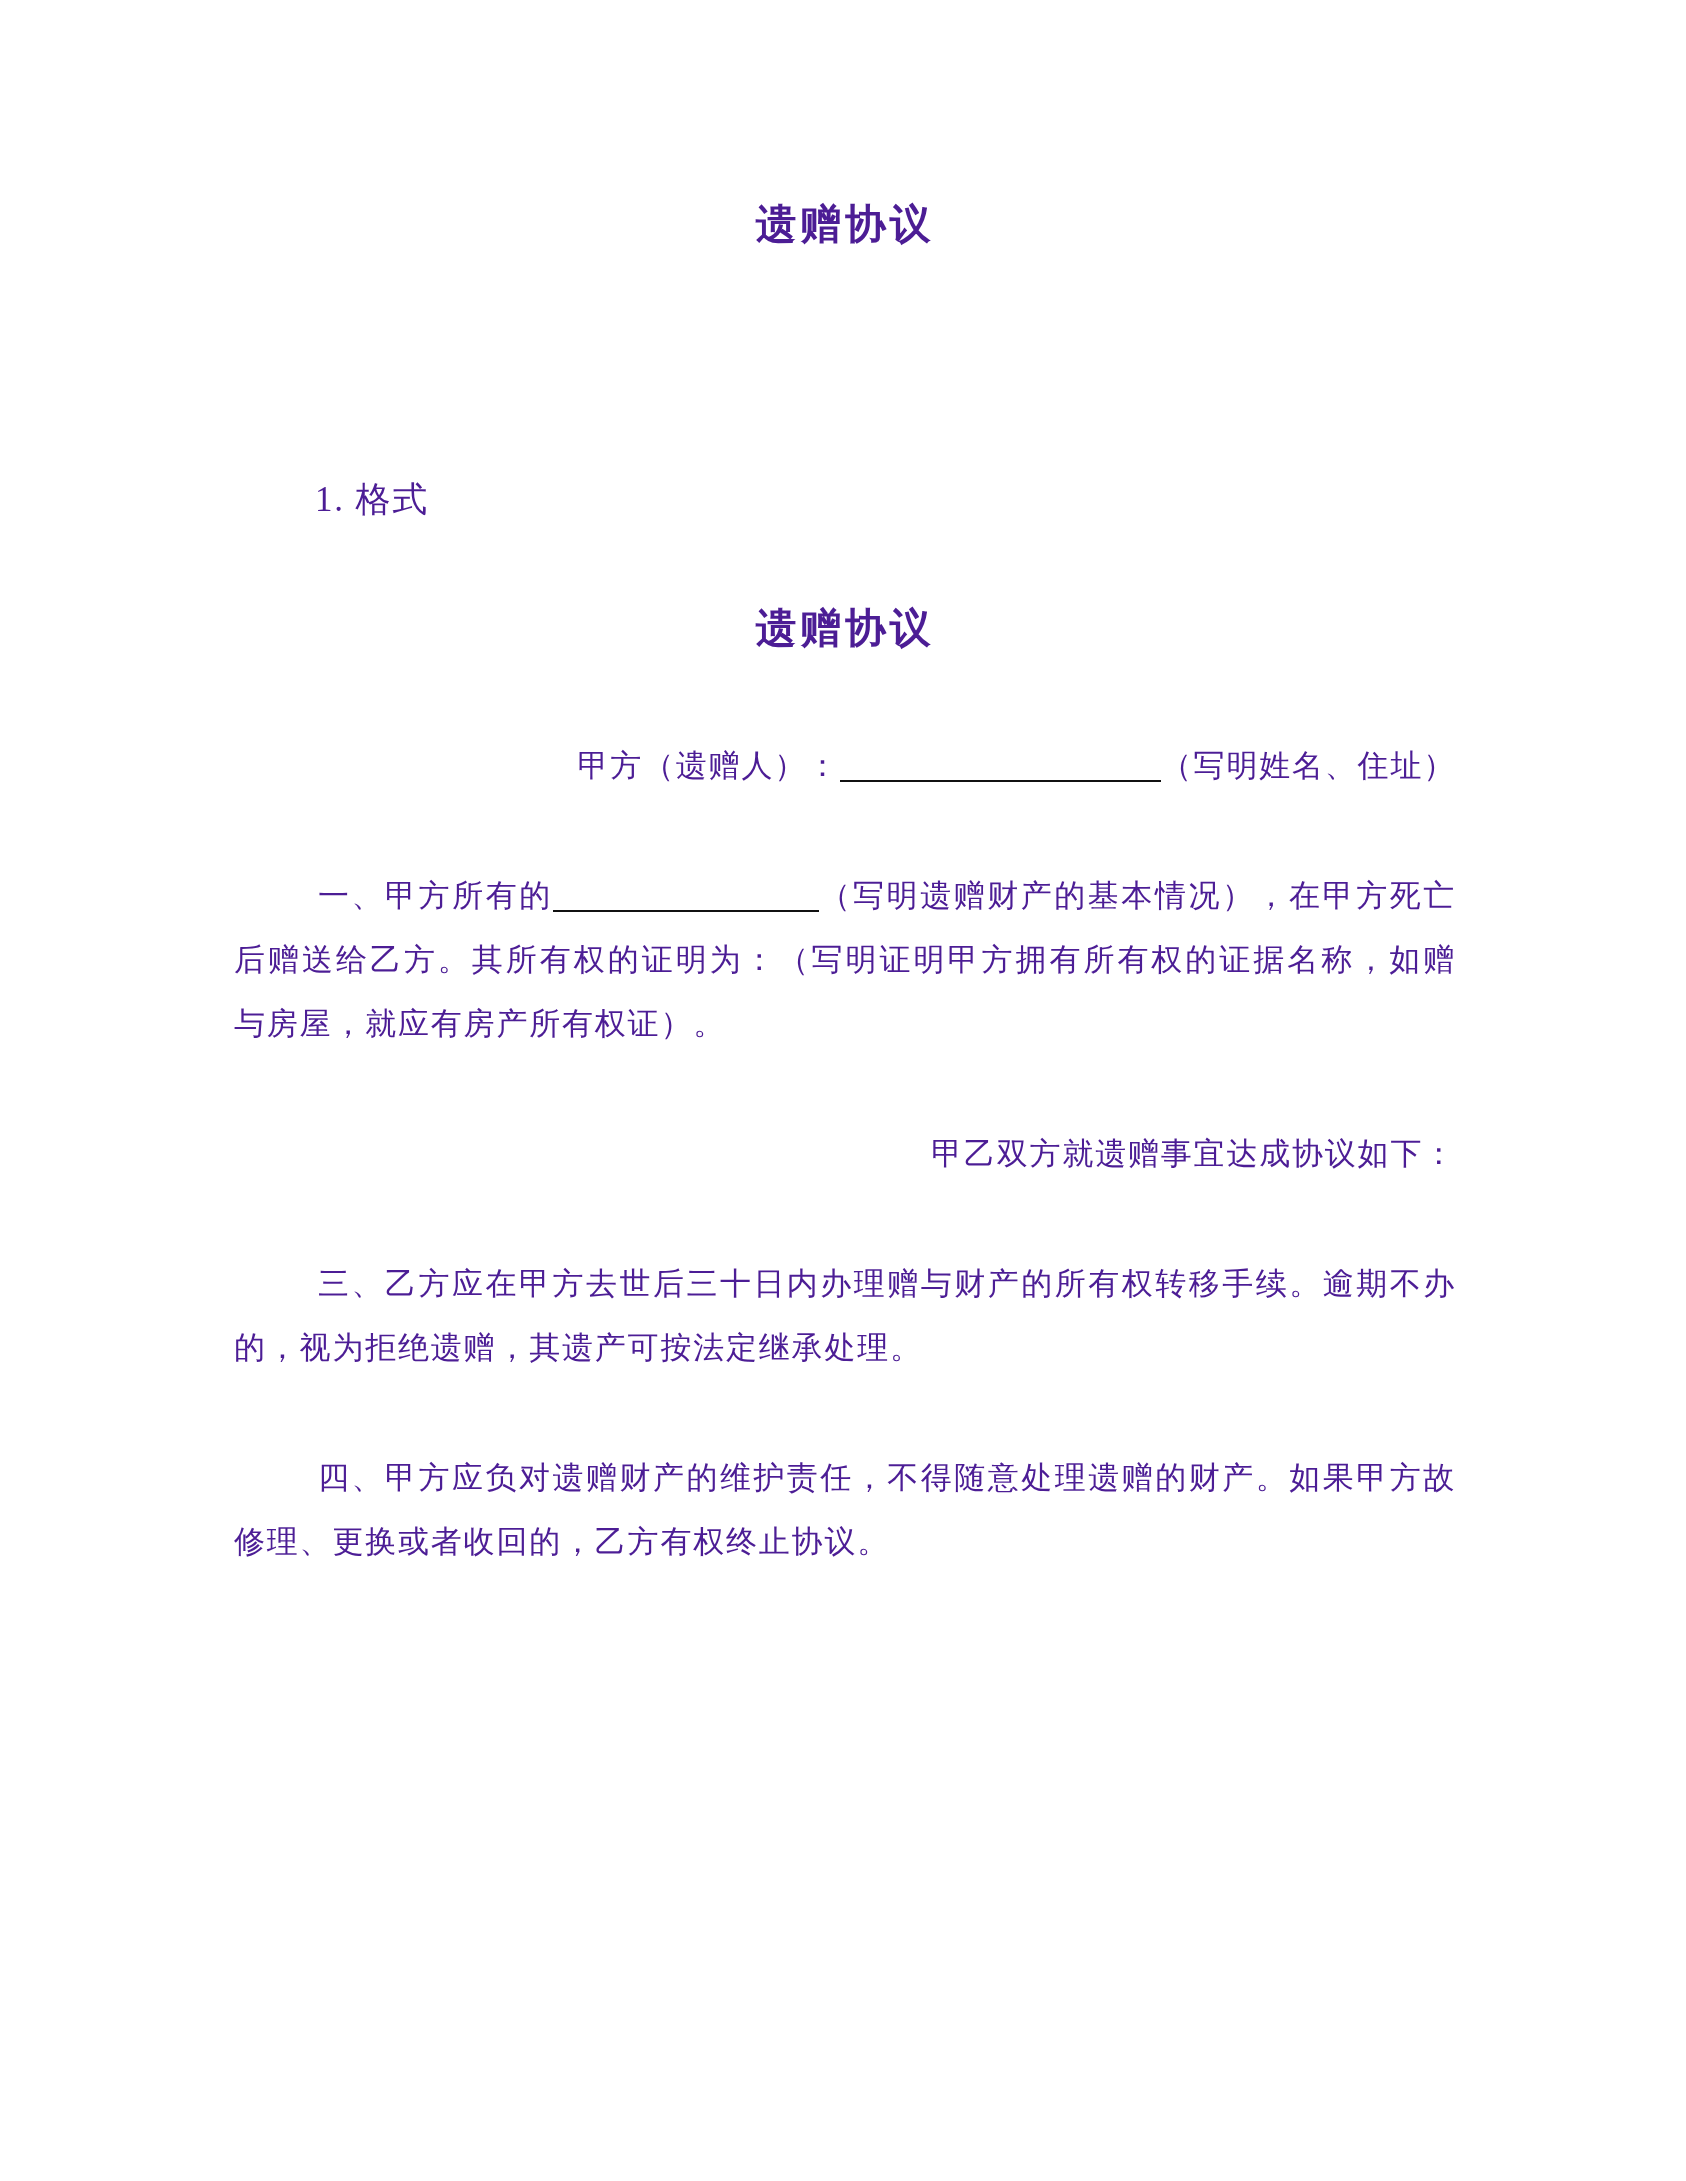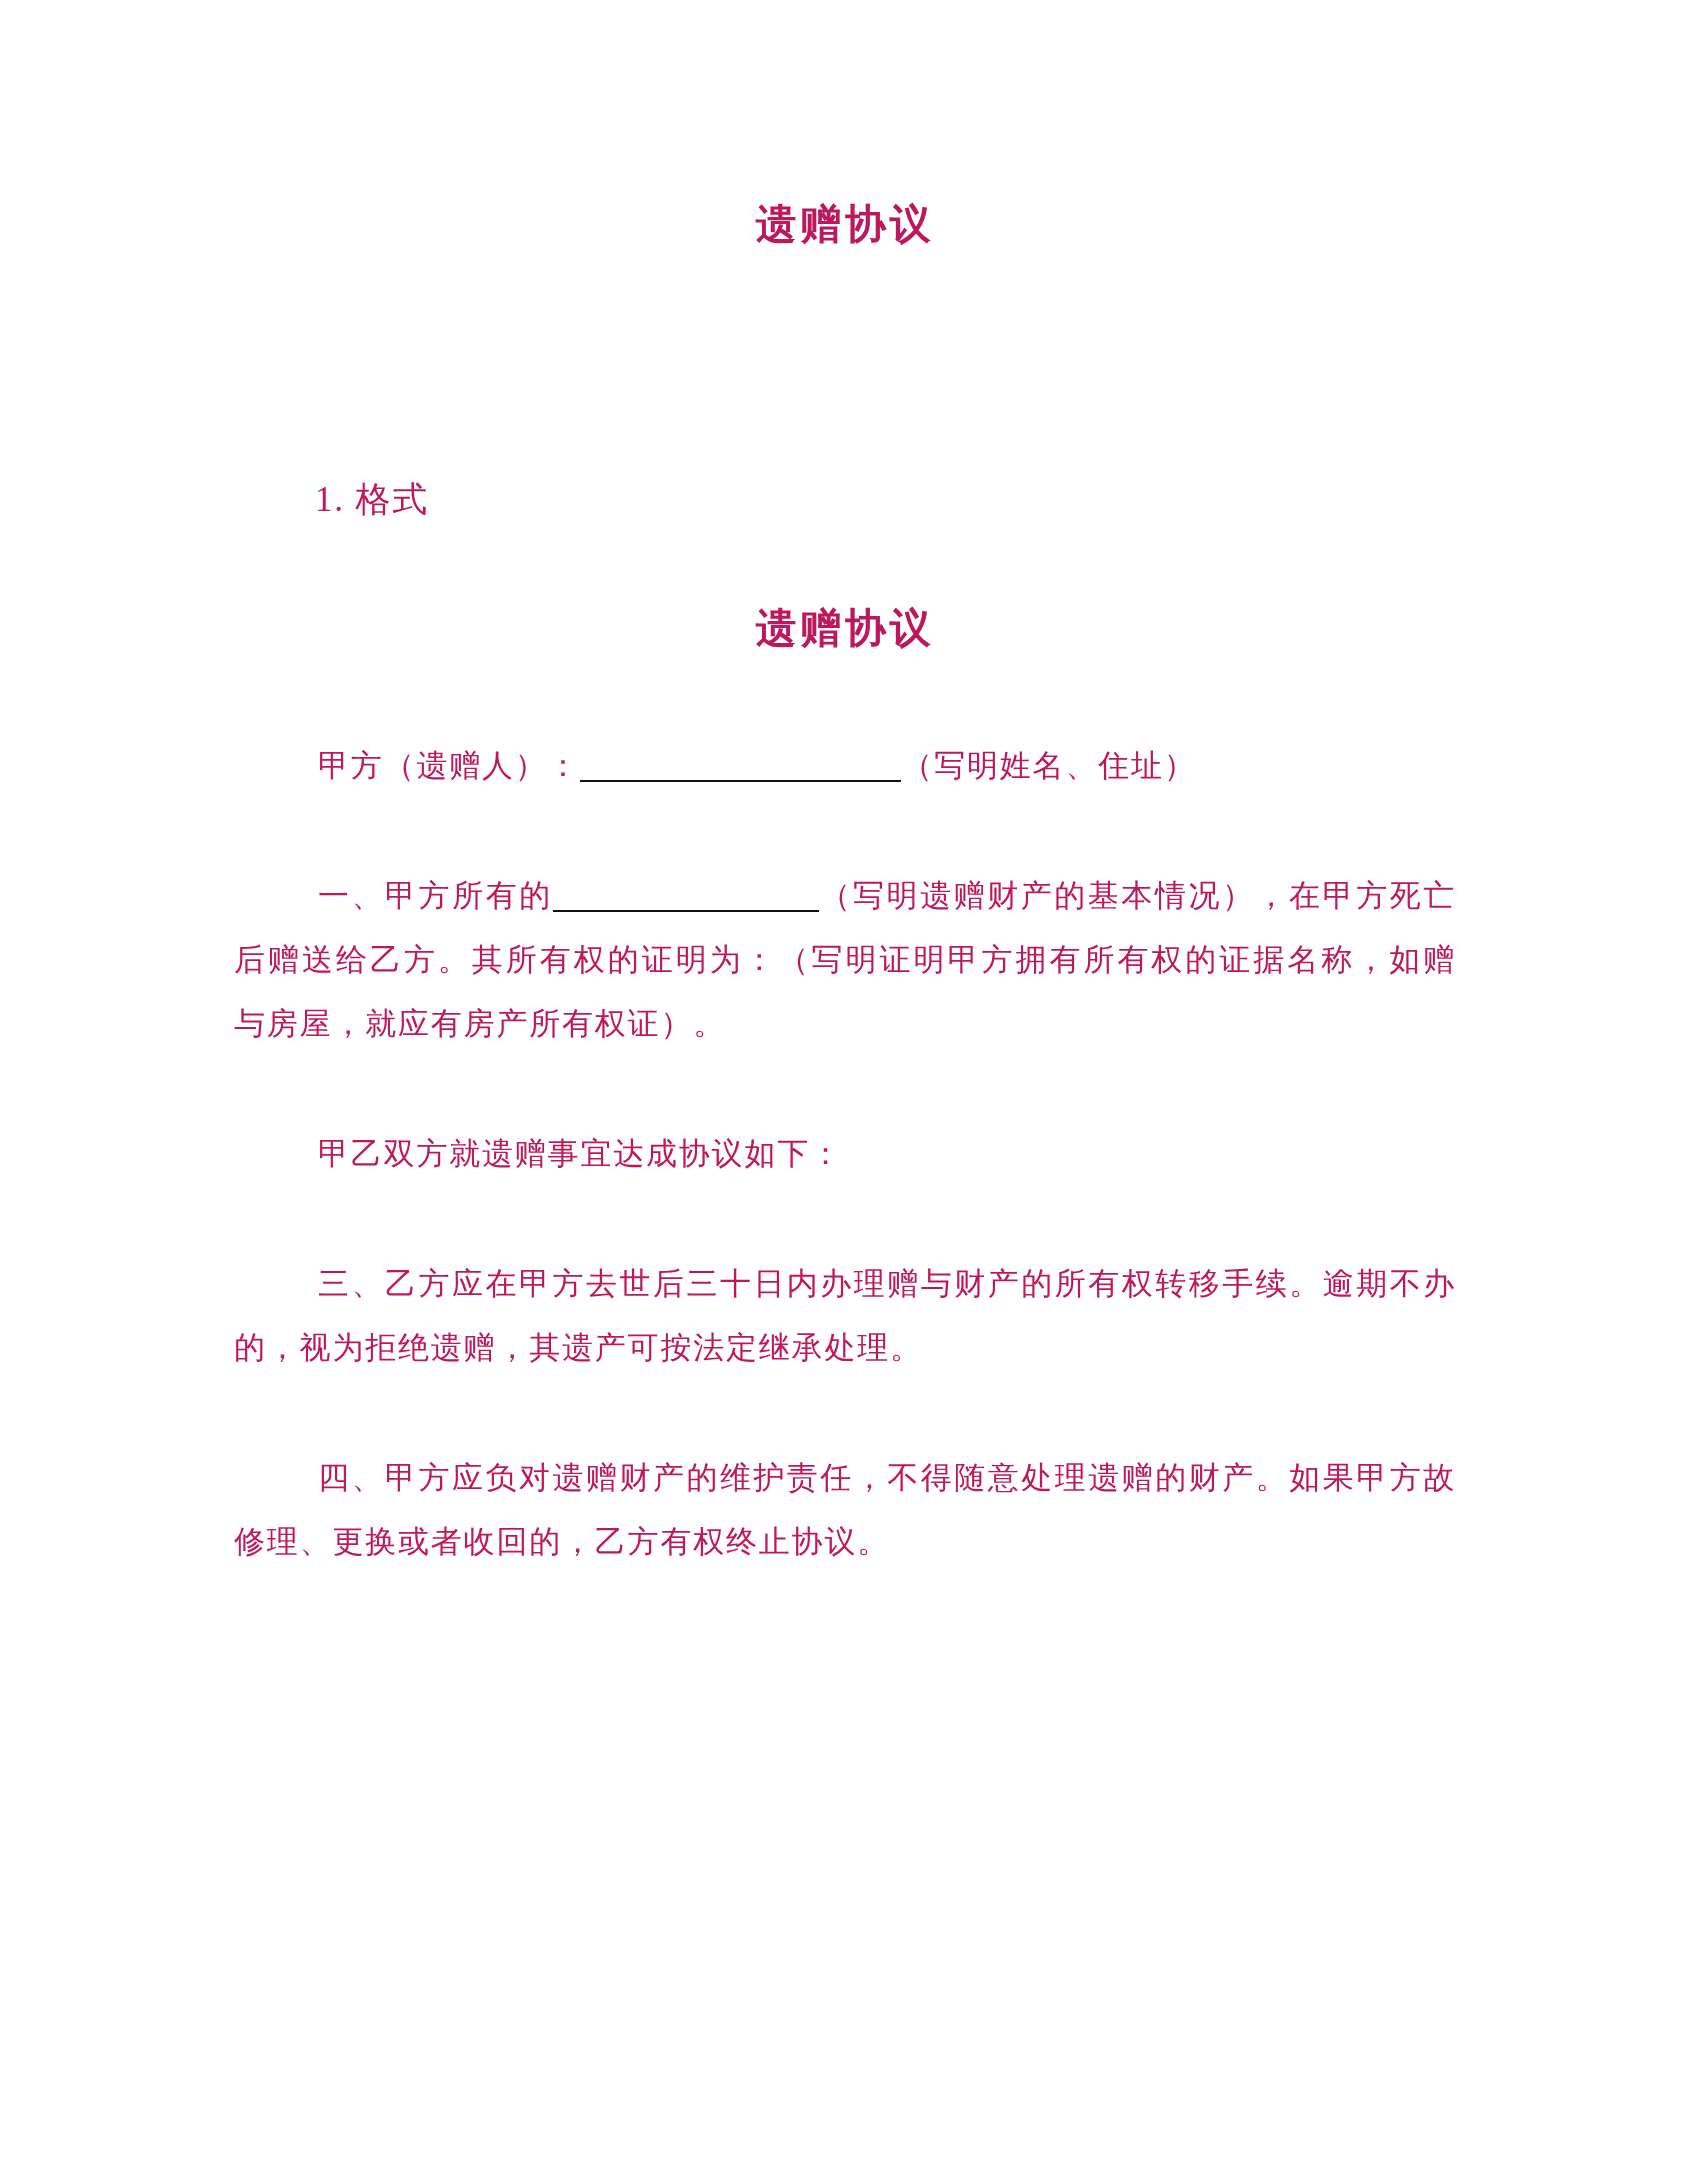--- a/index.html
+++ b/index.html
@@ -7,21 +7,21 @@
     padding: 0;
     background: #ffffff;
   }
   .page {
     position: relative;
     width: 1686px;
     height: 2182px;
     background: #ffffff;
     box-sizing: border-box;
     padding: 197px 230px 0 234px;
-    color: #be185d;
+    color: #4c1d95;
     font-family: "Liberation Serif", "DejaVu Serif", serif;
     overflow: hidden;
   }
   .doc-title {
     margin: 0;
     text-align: center;
     font-size: 41px;
     line-height: 55px;
     font-weight: bold;
     letter-spacing: 3.7px;
@@ -47,21 +47,21 @@
     line-height: 64px;
     letter-spacing: 1.8px;
   }
   .para { margin: 0; }
   .para.gap { margin-top: 66px; }
   .line { text-align: left; }
   .line.justify {
     text-align: justify;
     text-align-last: justify;
   }
-  .line.indent { text-indent: 84px; }
+  .line.indent { text-indent: 84px; text-align: right; }
   .blank {
     display: inline-block;
     height: 31px;
     border-bottom: 2.8px solid #111111;
     margin-bottom: -5.5px;
     vertical-align: baseline;
   }
 </style>
 </head>
 <body>

